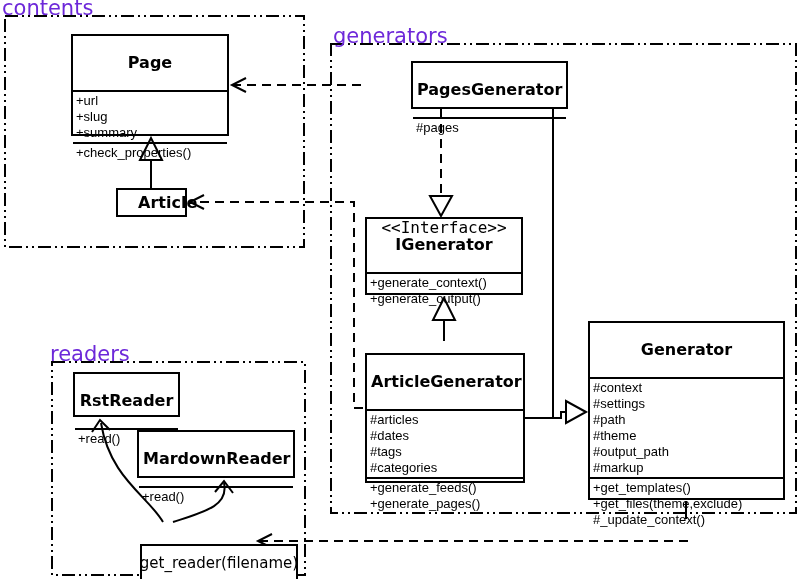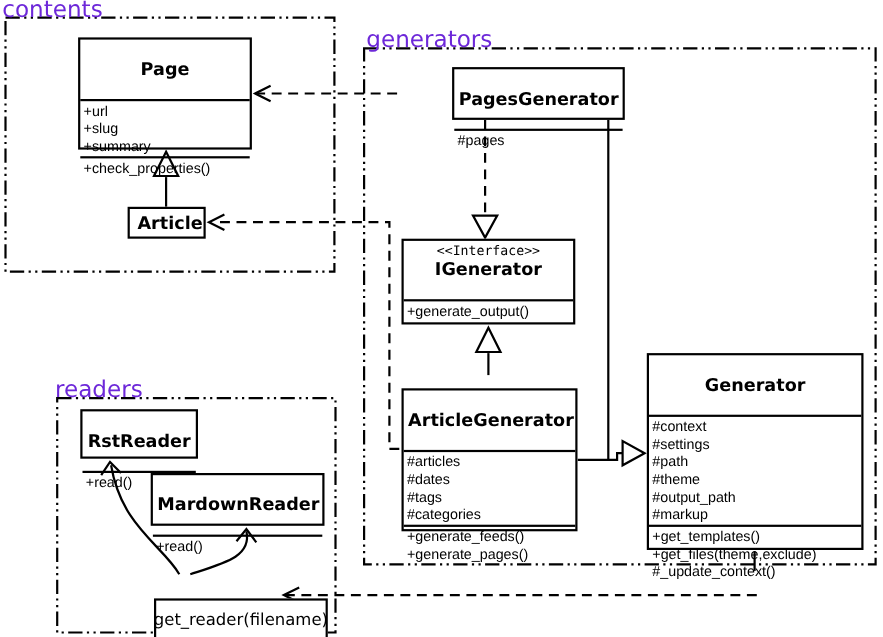--- a/index.html
+++ b/index.html
@@ -6,21 +6,21 @@
   #canvas{position:relative;width:803px;height:579px;background:#fff;overflow:hidden;
           font-family:"DejaVu Sans",sans-serif;color:#000;}
   #wires{position:absolute;left:0;top:0;}
   .pkg-label{position:absolute;font-size:21px;line-height:16px;color:#6d28d9;
              font-family:"DejaVu Sans",sans-serif;}
   .cls{position:absolute;box-sizing:border-box;border:2px solid #000;background:#fff;
        display:flex;flex-direction:column;}
   .cls .t{flex:0 0 auto;text-align:center;font-weight:bold;font-size:16px;
           line-height:20px;padding:17px 4px;white-space:nowrap;}
   .cls .stereo{text-align:center;font-family:"DejaVu Sans Mono",monospace;
-               font-weight:normal;font-size:12px;line-height:14px;}
+               font-weight:normal;font-size:16px;line-height:14px;}
   .cls .sec{flex:0 0 auto;border-top:2px solid #000;
             font-family:Liberation Sans, sans-serif;font-size:13px;
             line-height:16px;padding:1px 3px;white-space:nowrap;}
   .cls .sec:last-child{flex:1 1 auto;}
   .plainbox{position:absolute;box-sizing:border-box;border:2px solid #000;background:#fff;
             display:flex;align-items:center;justify-content:center;
             font-size:15px;white-space:nowrap;}
   .center-title{justify-content:center;}
 </style>
 </head>
@@ -76,36 +76,37 @@
       <div>+url</div>
       <div>+slug</div>
       <div>+summary</div>
     </div>
     <div class="sec">
       <div>+check_properties()</div>
     </div>
   </div>
 
   <div class="cls center-title" style="left:116px;top:188px;width:71px;height:29px;">
-    <div class="t" style="line-height:22px;padding:0 7px;">Article</div>
+    <div class="t" style="line-height:22px;padding:0 20px;">Article</div>
   </div>
 
   <div class="cls" style="left:363px;top:61px;width:157px;height:48px;margin-left:48px;">
     <div class="t">PagesGenerator</div>
     <div class="sec">
       <div>#pages</div>
     </div>
   </div>
 
   <div class="cls" style="left:365px;top:217px;width:158px;height:78px;">
     <div class="t" style="padding-top:2px;">
       <div class="stereo">&lt;&lt;Interface&gt;&gt;</div>
       <div>IGenerator</div>
     </div>
     <div class="sec">
+      <div>+generate_context()</div>
       <div>+generate_output()</div>
     </div>
   </div>
 
   <div class="cls" style="left:365px;top:353px;width:160px;height:130px;">
     <div class="t">ArticleGenerator</div>
     <div class="sec">
       <div>#articles</div>
       <div>#dates</div>
       <div>#tags</div>

